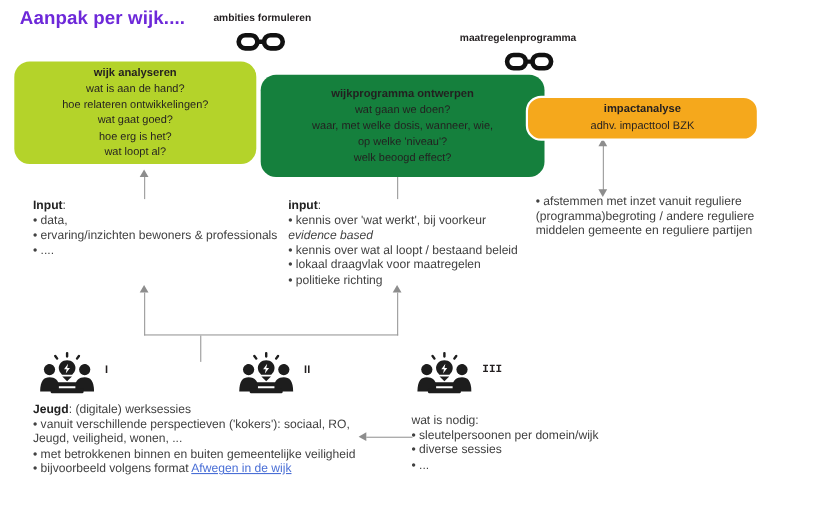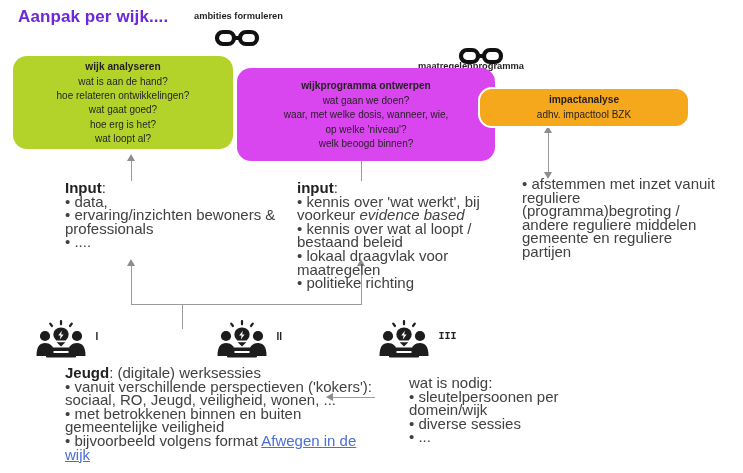--- a/index.html
+++ b/index.html
@@ -36,26 +36,26 @@
     text-align: center;
     padding: 6px 14px;
   }
   .phase .ttl {
     font-size: 10.2px; font-weight: bold; color: #231f20;
     margin-bottom: 1px; line-height: 15px;
   }
   .phase .ln { font-size: 10px; line-height: 14.2px; color: #231f20; }
 
   #box-green  { left: 13px;  top: 56px; width: 220px; height: 93px; background: #b4d32a; z-index: 1; }
-  #box-yellow { left: 237px; top: 68px; width: 258px; height: 93px; background: #d946ef; z-index: 2; }
+  #box-yellow { left: 237px; top: 68px; width: 258px; height: 93px; background: #15803d; z-index: 2; }
   #box-orange { left: 478px; top: 87px; width: 212px; height: 41px; background: #f5a81c; z-index: 3;
                 border:2px solid #ffffff; }
 
   
-  .txtblock { font-size: 15px; line-height: 13.6px; color: #414141; margin-left: 35px; }
+  .txtblock { font-size: 11px; line-height: 13.6px; color: #414141; }
   .txtblock b { color: #222; }
   .txtblock .it { font-style: italic; }
   .bl { display: block; }
   .lnk { color: #4a6fd6; text-decoration: underline; }
 
   #input-left   { left: 30px;  top: 181px; width: 232px; }
   #input-mid    { left: 262px; top: 181px; width: 220px; }
   #input-right  { left: 487px; top: 177px; width: 200px; }
   #vorm-block   { left: 30px;  top: 366px; width: 320px; }
   #nodig-block  { left: 374px; top: 376px; width: 200px; }
@@ -97,21 +97,21 @@
   <div class="abs" style="left:214px; top:27px;">
     <svg class="chain-icon" viewBox="0 0 46 22">
       <g fill="none" stroke="#111111" stroke-width="4.2">
         <rect x="3" y="5" width="17" height="12" rx="6"></rect>
         <rect x="26" y="5" width="17" height="12" rx="6"></rect>
         <line x1="18" y1="11" x2="28" y2="11" stroke-width="4"></line>
       </g>
     </svg>
   </div>
 
-  <div class="abs chain-caption" style="left:418px; top:29px;margin-top:32px;">maatregelenprogramma</div>
+  <div class="abs chain-caption" style="left:418px; top:29px;">maatregelenprogramma</div>
   <div class="abs" style="left:458px; top:45px;">
     <svg class="chain-icon" viewBox="0 0 46 22">
       <g fill="none" stroke="#111111" stroke-width="4.2">
         <rect x="3" y="5" width="17" height="12" rx="6"></rect>
         <rect x="26" y="5" width="17" height="12" rx="6"></rect>
         <line x1="18" y1="11" x2="28" y2="11" stroke-width="4"></line>
       </g>
     </svg>
   </div>
 
@@ -122,21 +122,21 @@
     <div class="ln">wat gaat goed?</div>
     <div class="ln">hoe erg is het?</div>
     <div class="ln">wat loopt al?</div>
   </div>
 
   <div class="abs phase" id="box-yellow">
     <div class="ttl">wijkprogramma ontwerpen</div>
     <div class="ln">wat gaan we doen?</div>
     <div class="ln">waar, met welke dosis, wanneer, wie,</div>
     <div class="ln">op welke 'niveau'?</div>
-    <div class="ln">welk beoogd binnen?</div>
+    <div class="ln">welk beoogd effect?</div>
   </div>
 
   <div class="abs phase" id="box-orange">
     <div class="ttl">impactanalyse</div>
     <div class="ln">adhv. impacttool BZK</div>
   </div>
 
   <div class="abs ln-v" style="left:131px; top:160px; height:21px;"></div>
   <div class="abs arrow-up" style="left:127px; top:154px;"></div>
 

